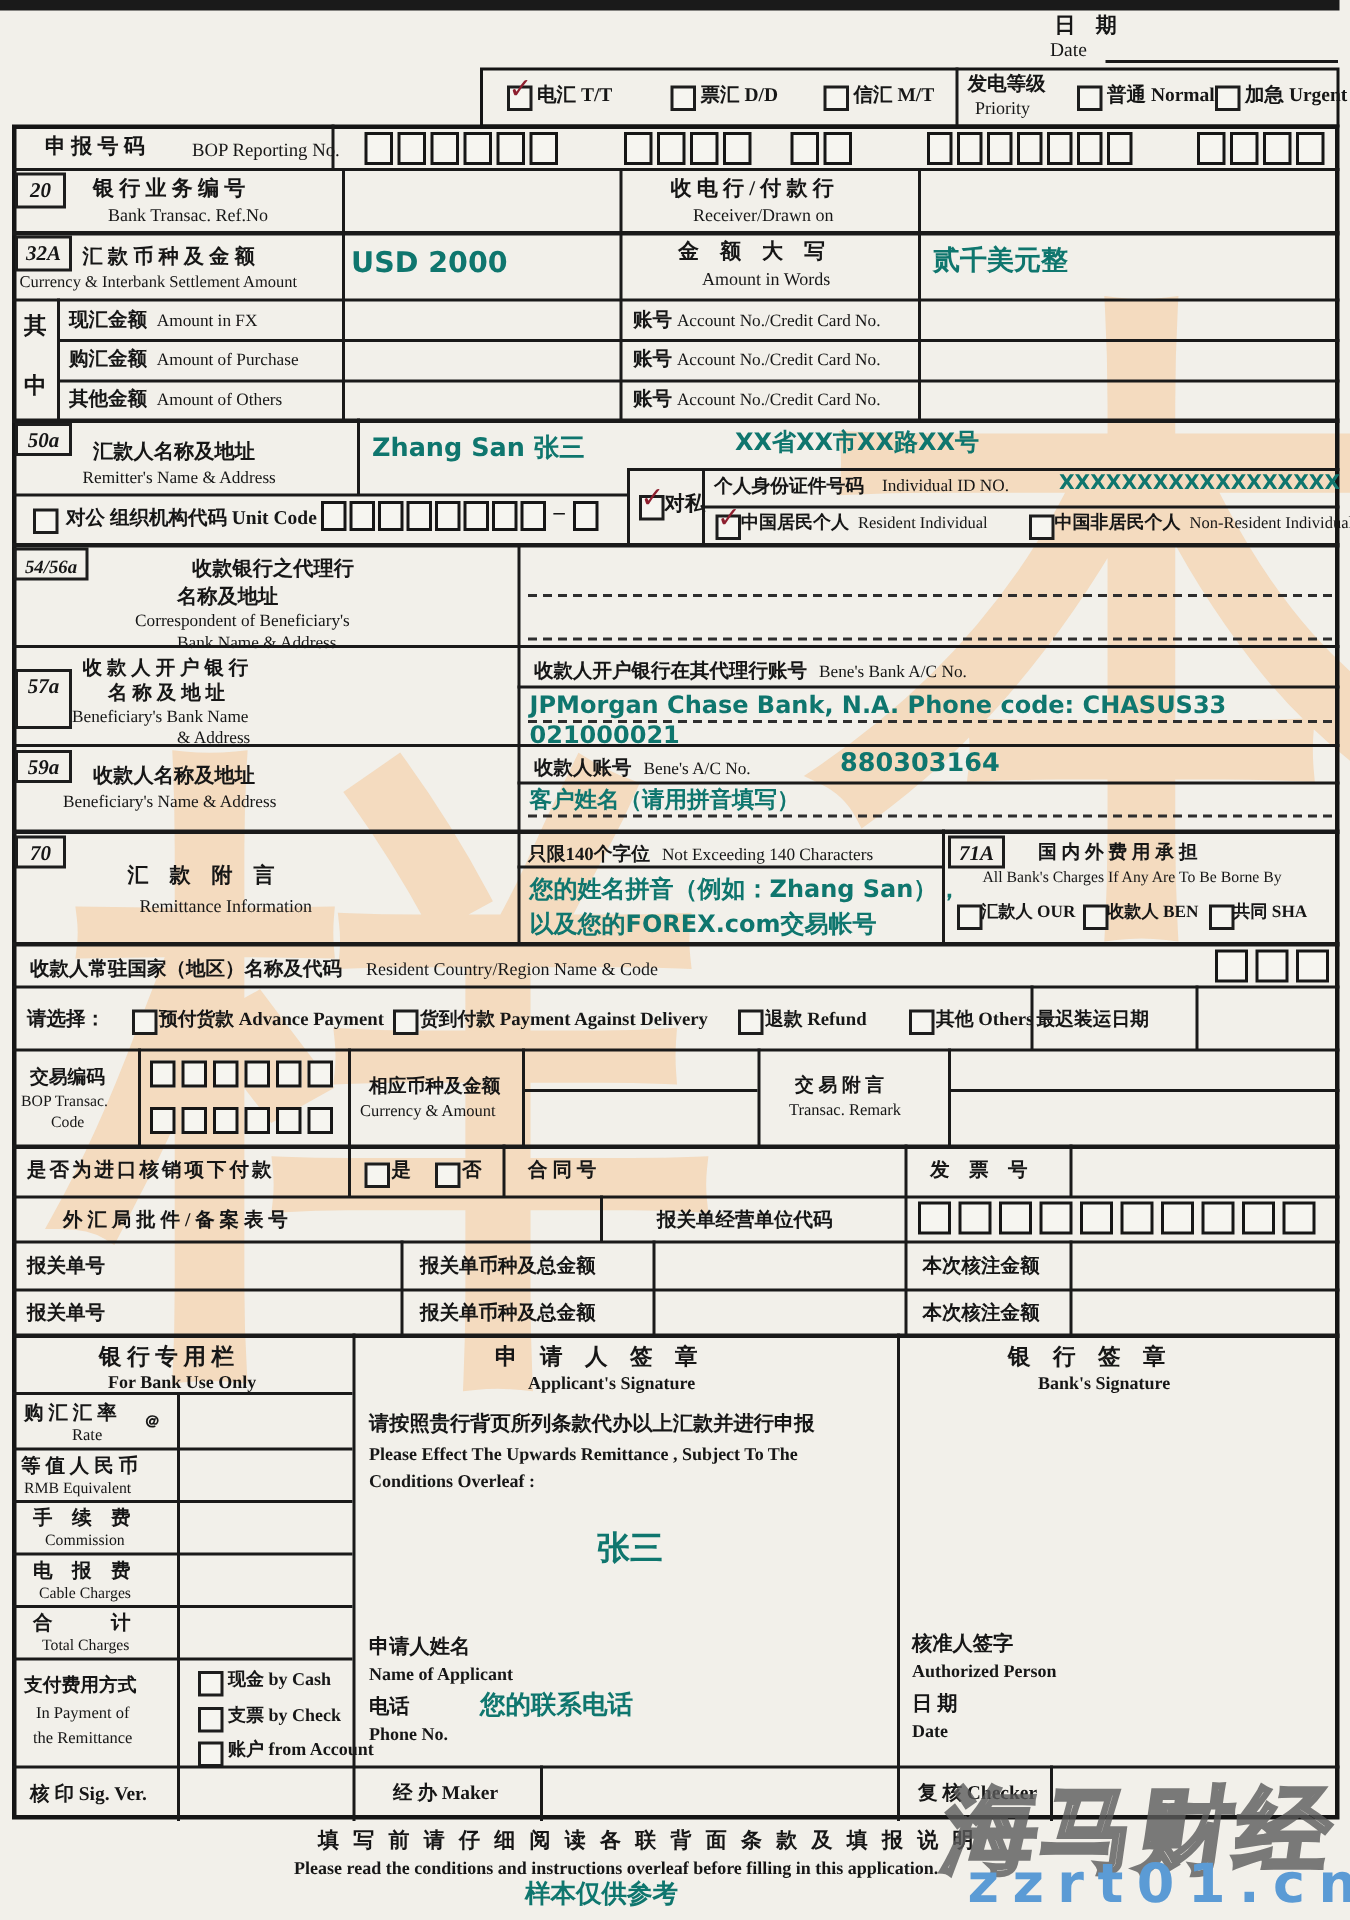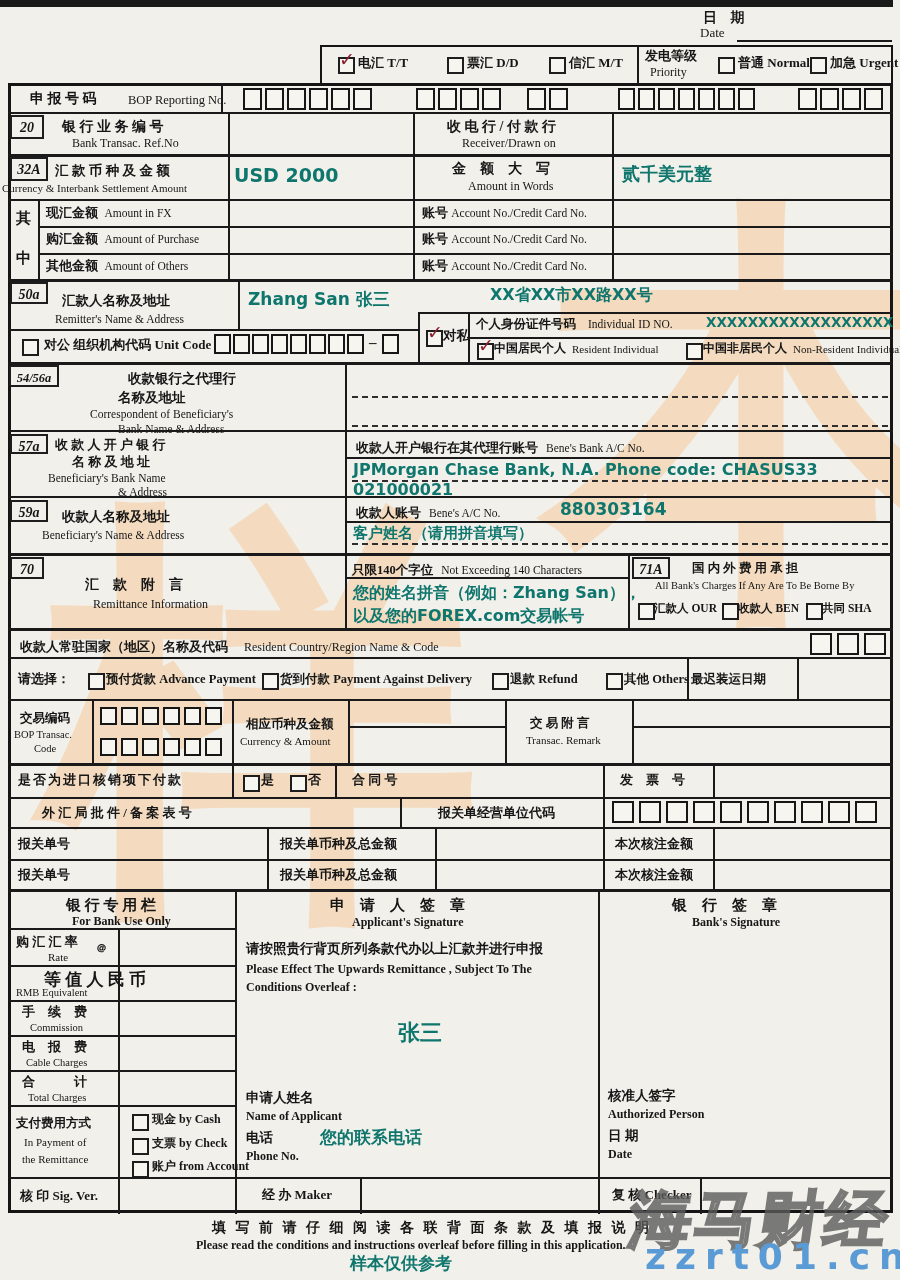--- a/index.html
+++ b/index.html
@@ -100,21 +100,21 @@
       </div>
 
     <div class="code" style="left:10px;top:115px;width:34px;height:24px;font-family:Liberation Serif, serif;">20</div>
     <div class="t zh" style="left:62px;top:119px;font-size:14px;">银 行 业 务 编 号</div>
     <div class="t en" style="left:72px;top:137px;font-size:12px;">Bank Transac. Ref.No</div>
     <div class="t zh" style="left:447px;top:119px;font-size:14px;">收 电 行 / 付 款 行</div>
     <div class="t en" style="left:462px;top:137px;font-size:12px;">Receiver/Drawn on</div>
 
     <div class="code" style="left:10px;top:157px;width:38px;height:24px;">32A</div>
     <div class="t zh" style="left:55px;top:163px;font-size:13.5px;">汇 款 币 种 及 金 额</div>
-    <div class="t en" style="left:2px;top:182px;font-size:11px;">Currency &amp; Interbank Settlement Amount</div>
+    <div class="t en" style="left:13px;top:182px;font-size:11px;">Currency &amp; Interbank Settlement Amount</div>
     <div class="t red" style="left:234px;top:165px;font-size:19px;">USD 2000</div>
     <div class="t zh" style="left:452px;top:161px;font-size:14px;">金　额　大　写</div>
     <div class="t en" style="left:468px;top:180px;font-size:12px;">Amount in Words</div>
     <div class="t red" style="left:622px;top:164px;font-size:18px;">贰千美元整</div>
 
     <div class="t zh" style="left:16px;top:210px;font-size:15px;">其</div>
     <div class="t zh" style="left:16px;top:250px;font-size:15px;">中</div>
     <div class="t" style="left:46px;top:206px;font-size:13px;"><span class="zh">现汇金额</span>&nbsp;&nbsp;<span class="en" style="font-size:11.5px;">Amount in FX</span></div>
     <div class="t" style="left:46px;top:232px;font-size:13px;"><span class="zh">购汇金额</span>&nbsp;&nbsp;<span class="en" style="font-size:11.5px;">Amount of Purchase</span></div>
     <div class="t" style="left:46px;top:259px;font-size:13px;"><span class="zh">其他金额</span>&nbsp;&nbsp;<span class="en" style="font-size:11.5px;">Amount of Others</span></div>
@@ -160,21 +160,21 @@
     <div class="t en" style="left:793px;top:343px;font-size:11px;">Non-Resident Individual</div>
 
     <div class="code" style="left:9px;top:365px;width:50px;height:22px;font-size:12.5px;">54/56a</div>
     <div class="t zh" style="left:92px;top:371px;font-size:13.5px;padding-left:36px;">收款银行之代理行</div>
     <div class="t zh" style="left:118px;top:390px;font-size:13.5px;">名称及地址</div>
     <div class="t en" style="left:90px;top:408px;font-size:11.5px;">Correspondent of Beneficiary's</div>
     <div class="t en" style="left:118px;top:423px;font-size:11.5px;">Bank Name &amp; Address</div>
     <div class="dashln" style="left:352px;top:396px;width:536px;"></div>
     <div class="dashln" style="left:352px;top:425px;width:536px;"></div>
 
-    <div class="code" style="left:10px;top:434px;width:38px;height:20px;">57a</div>
+    <div class="code" style="left:10px;top:446px;width:38px;height:40px;">57a</div>
     <div class="t zh" style="left:55px;top:438px;font-size:13px;">收 款 人 开 户 银 行</div>
     <div class="t zh" style="left:72px;top:455px;font-size:13px;">名 称 及 地 址</div>
     <div class="t en" style="left:48px;top:472px;font-size:11.5px;">Beneficiary's Bank Name</div>
     <div class="t en" style="left:118px;top:486px;font-size:11.5px;">&amp; Address</div>
     <div class="t" style="left:356px;top:438px;"><span class="zh" style="font-size:13px;">收款人开户银行在其代理行账号</span>&nbsp;&nbsp;<span class="en" style="font-size:11.5px;">Bene's Bank A/C No.</span></div>
     <div class="t red" style="left:353px;top:461px;font-size:16px;">JPMorgan Chase Bank, N.A.  Phone code: CHASUS33</div>
     <div class="dashln" style="left:352px;top:480px;width:536px;"></div>
     <div class="t red" style="left:353px;top:481px;font-size:16px;">021000021</div>
 
     <div class="code" style="left:10px;top:500px;width:38px;height:22px;">59a</div>
@@ -271,21 +271,21 @@
     <div class="t zh" style="left:615px;top:837px;font-size:13px;">本次核注金额</div>
     <div class="t zh" style="left:18px;top:868px;font-size:13px;">报关单号</div>
     <div class="t zh" style="left:280px;top:868px;font-size:13px;">报关单币种及总金额</div>
     <div class="t zh" style="left:615px;top:868px;font-size:13px;">本次核注金额</div>
 
     <div class="t zh" style="left:66px;top:897px;font-size:15px;">银 行 专 用 栏</div>
     <div class="t en" style="left:72px;top:915px;font-size:12px;font-weight:700;">For Bank Use Only</div>
     <div class="t zh" style="left:16px;top:935px;font-size:13px;">购 汇 汇 率</div>
     <div class="t zh" style="left:96px;top:942px;font-size:11px;">＠</div>
     <div class="t en" style="left:48px;top:951px;font-size:11px;">Rate</div>
-    <div class="t zh" style="left:14px;top:970px;font-size:17px;margin-left:30px;">等 值 人 民 币</div>
+    <div class="t zh" style="left:14px;top:970px;font-size:13px;">等 值 人 民 币</div>
     <div class="t en" style="left:16px;top:987px;font-size:10.5px;">RMB Equivalent</div>
     <div class="t zh" style="left:22px;top:1005px;font-size:13px;">手　续　费</div>
     <div class="t en" style="left:30px;top:1022px;font-size:10.5px;">Commission</div>
     <div class="t zh" style="left:22px;top:1040px;font-size:13px;">电　报　费</div>
     <div class="t en" style="left:26px;top:1057px;font-size:10.5px;">Cable Charges</div>
     <div class="t zh" style="left:22px;top:1075px;font-size:13px;">合　　　计</div>
     <div class="t en" style="left:28px;top:1092px;font-size:10.5px;">Total Charges</div>
     <div class="t zh" style="left:16px;top:1116px;font-size:12.5px;">支付费用方式</div>
     <div class="t en" style="left:24px;top:1136px;font-size:11px;">In Payment of</div>
     <div class="t en" style="left:22px;top:1153px;font-size:11px;">the Remittance</div>

